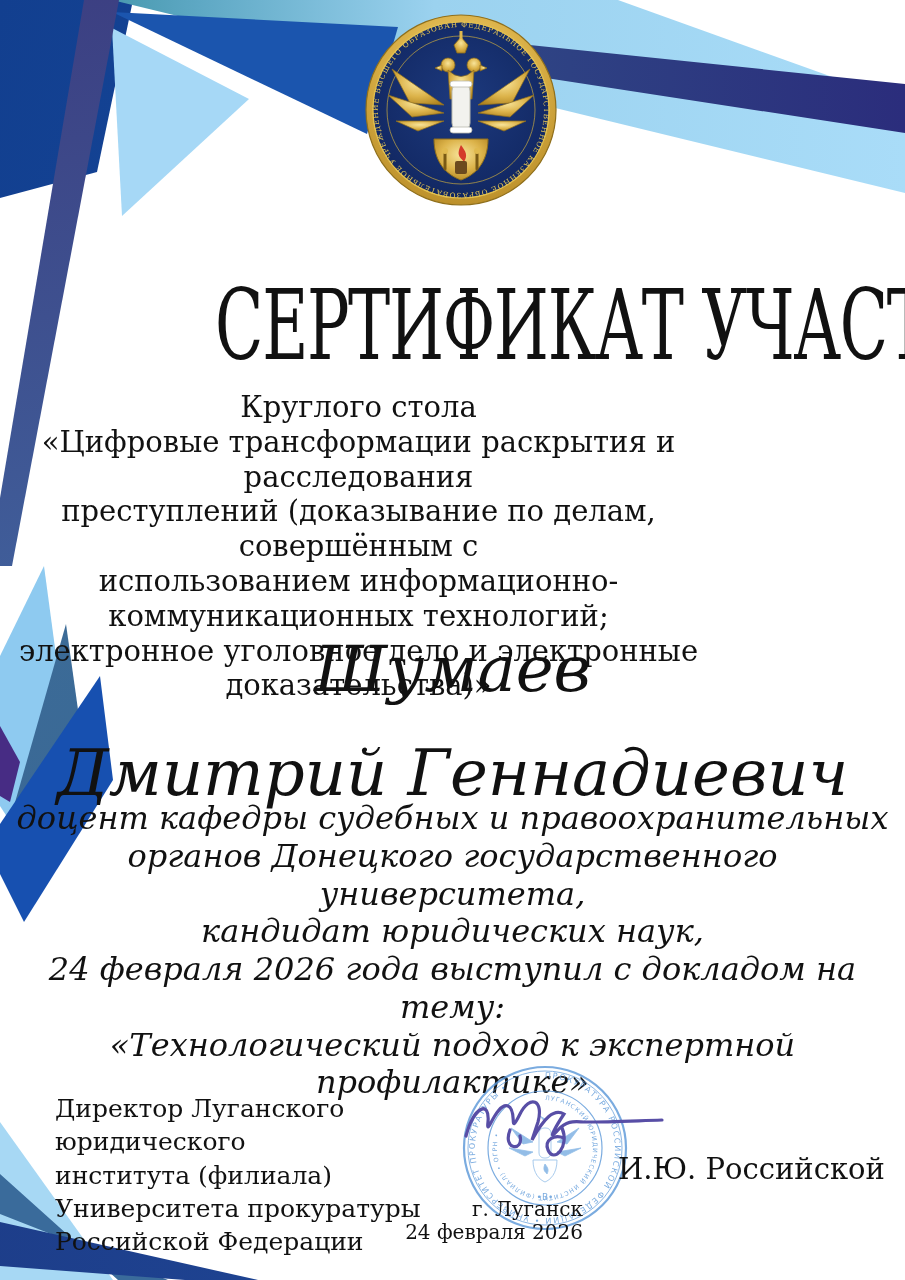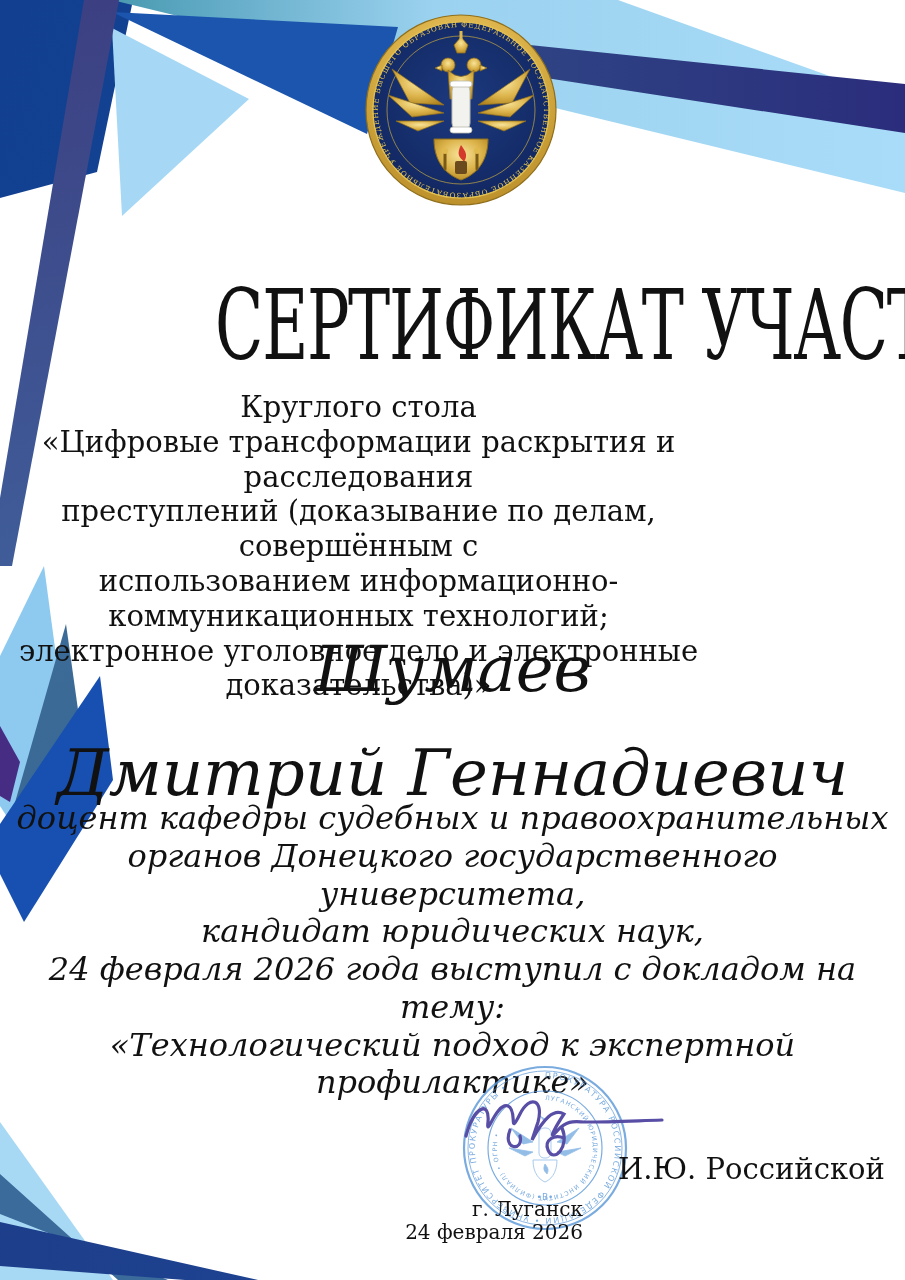--- a/index.html
+++ b/index.html
@@ -124,20 +124,24 @@
   <div class="recipient">Шумаев
 Дмитрий Геннадиевич</div>
 
   <div class="description">доцент кафедры судебных и правоохранительных
 органов Донецкого государственного университета,
 кандидат юридических наук,
 24 февраля 2026 года выступил с докладом на тему:
 «Технологический подход к экспертной
 профилактике»</div>
 
+  <div class="sig-title">Директор Луганского юридического
+института (филиала)
+Университета прокуратуры
+Российской Федерации</div>
 
   <div class="stamp">
     <svg width="168" height="168" viewBox="0 0 168 168">
       <defs>
         <path id="stampOuter" d="M 84 14 A 70 70 0 1 1 83.9 14" fill="none"></path>
         <path id="stampInner" d="M 84 36 A 48 48 0 1 1 83.9 36" fill="none"></path>
       </defs>
       <g stroke="#5a97d8" fill="none">
         <circle cx="84" cy="84" r="81" stroke-width="2.2"></circle>
         <circle cx="84" cy="84" r="77" stroke-width="0.9"></circle>

